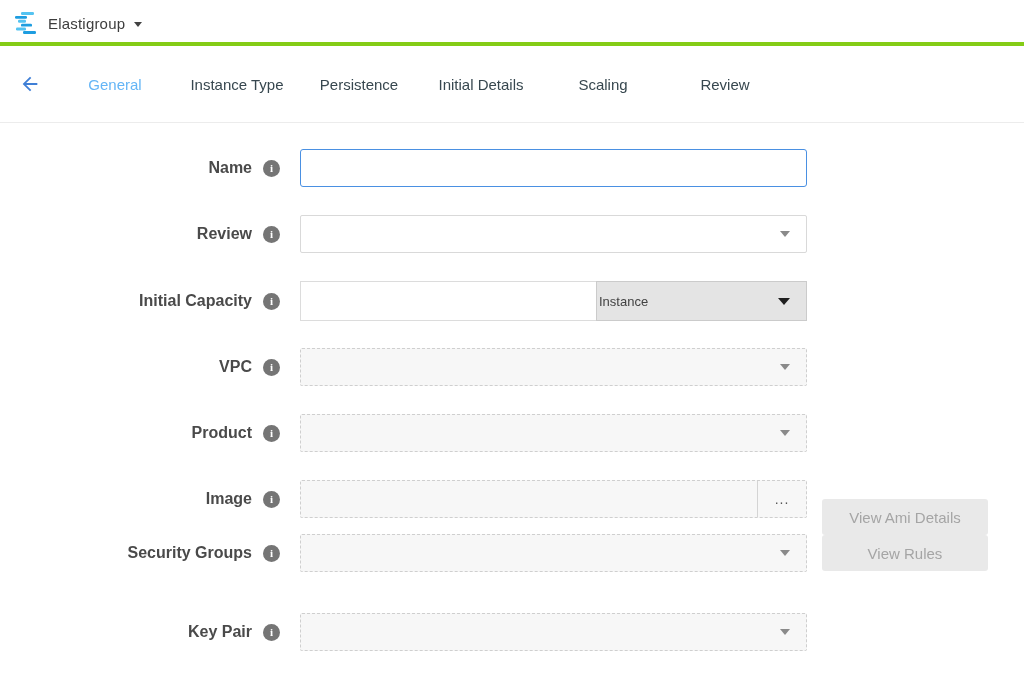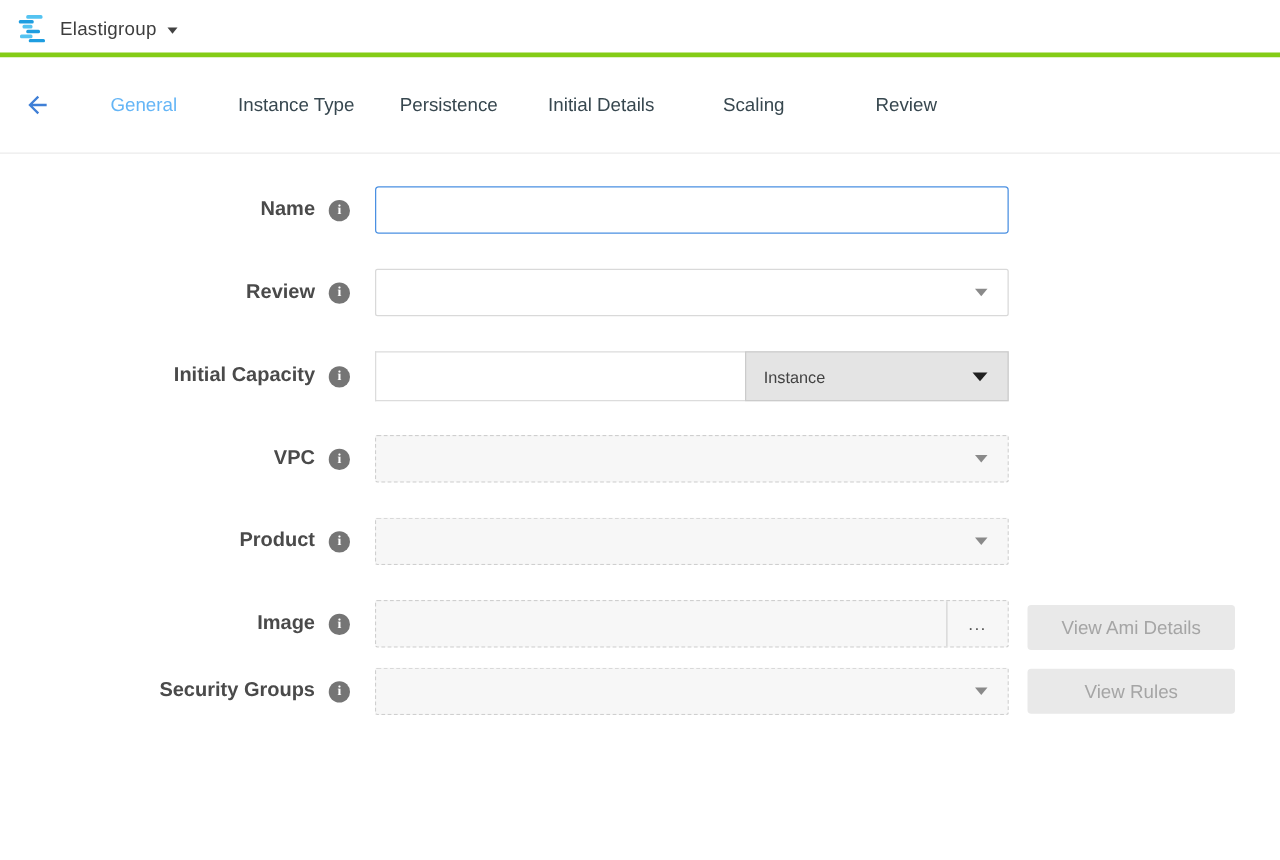--- a/index.html
+++ b/index.html
@@ -77,21 +77,21 @@
   .compound { display:flex; width:100%; height:40px; }
   .compound .num-input {
     flex:0 0 296px; height:100%; background:#fff; border:1px solid #dcdcdc;
     border-right:none; outline:none; padding:0 12px; font-size:14px; color:#333;
     font-family:"Liberation Sans", sans-serif;
   }
   .unit-select {
     position:relative; flex:1; height:100%; background:#e4e4e4;
     border:1px solid #cbcbcb; display:flex; align-items:center; cursor:pointer;
   }
-  .unit-label { font-size:13px; color:#424242; padding-left:14px; }
+  .unit-label { font-size:13px; color:#424242; padding-left:2px; }
   .unit-select .caret {
     border-left:6px solid transparent; border-right:6px solid transparent;
     border-top:7px solid #1f1f1f; margin-top:-3.5px;
   }
 
   
   .browse-wrap {
     display:flex; width:100%; height:100%; background:#f7f7f7;
     border:1px dashed #cfcfcf; border-radius:2px;
   }
@@ -197,28 +197,37 @@
 
   <div class="row" style="top:480px;">
     <div class="row-label">Image</div>
     <span class="info-icon"></span>
     <div class="ctrl">
       <div class="browse-wrap">
         <div class="file-area"></div>
         <div class="browse-btn">...</div>
       </div>
     </div>
-    <button class="side-btn" style="top:4px;">View Ami Details</button>
+    <button class="side-btn" style="top:19px;">View Ami Details</button>
   </div>
 
   <div class="row" style="top:534px;">
     <div class="row-label">Security Groups</div>
     <span class="info-icon"></span>
     <div class="ctrl">
       <div class="dd disabled">
         <span class="caret"></span>
       </div>
     </div>
     <button class="side-btn" style="top:1px;">View Rules</button>
   </div>
 
+  <div class="row" style="top:613px;">
+    <div class="row-label">Key Pair</div>
+    <span class="info-icon"></span>
+    <div class="ctrl">
+      <div class="dd disabled">
+        <span class="caret"></span>
+      </div>
+    </div>
+  </div>
 
 </div>
 
 </body></html>

